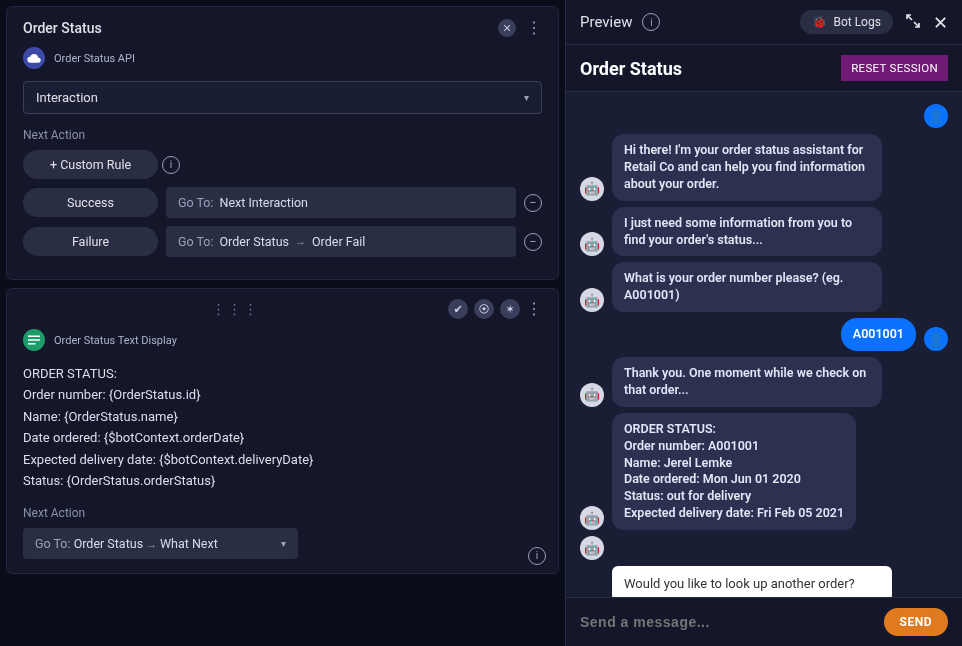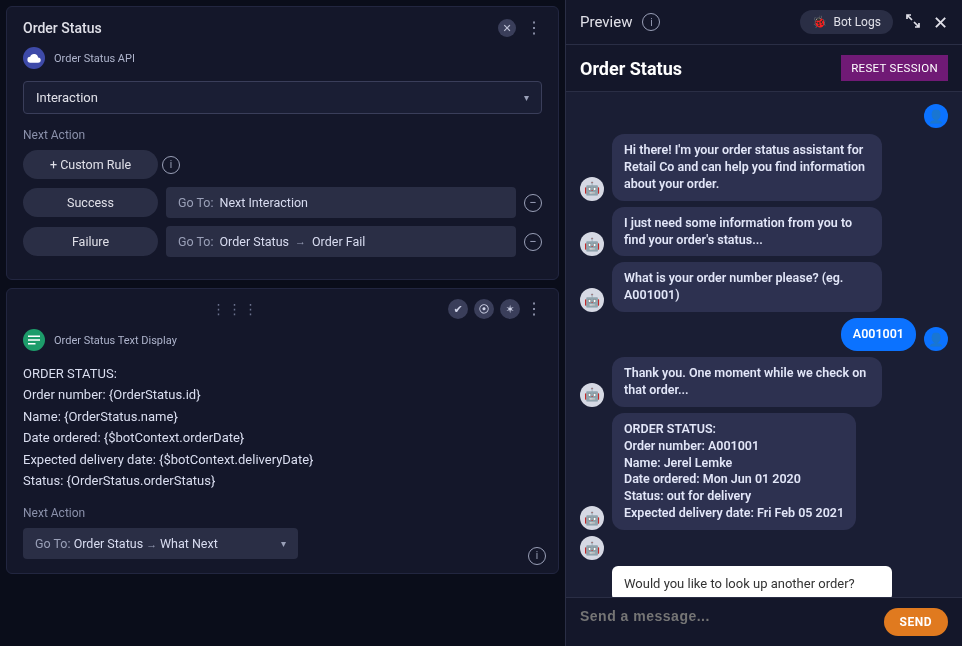--- a/index.html
+++ b/index.html
@@ -284,21 +284,21 @@
     overflow: hidden;
     max-width: 280px;
   }
   .prompt-q {
     padding: 10px 12px;
     font-size: 13px;
     color: #333;
   }
   .chat-input-row {
     display: flex;
-    align-items: flex-start;
+    align-items: center;
     gap: 10px;
     padding: 10px 14px;
     background: #14172a;
   }
   .chat-input {
     flex: 1;
     background: transparent;
     border: none;
     outline: none;
     color: #aeb4cc;

